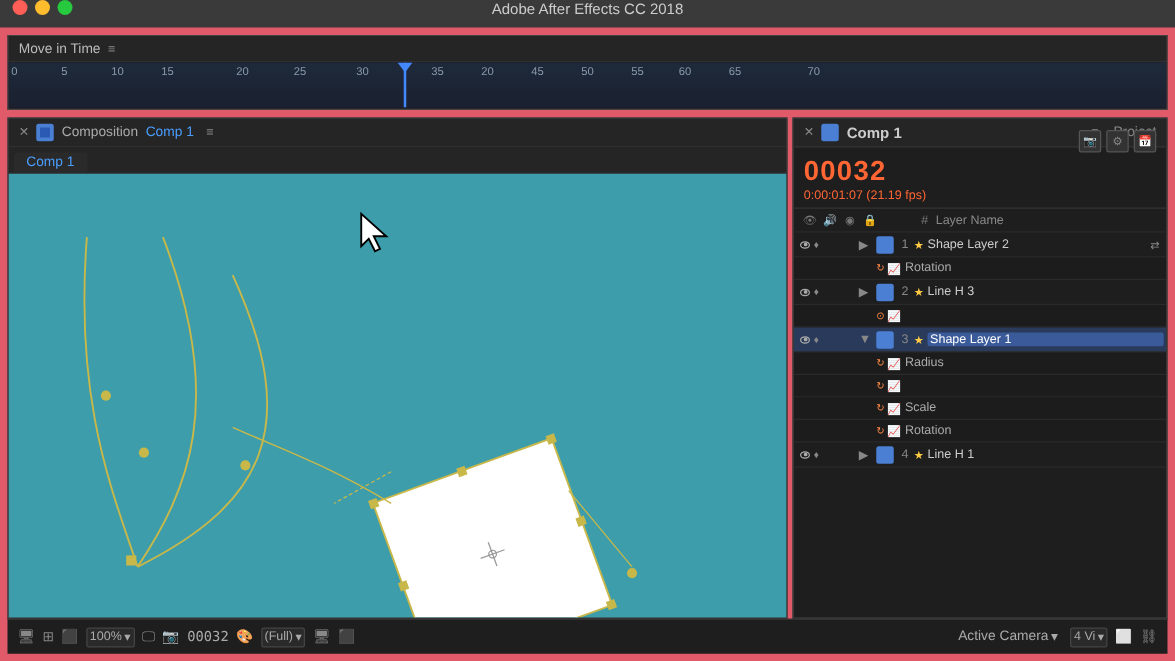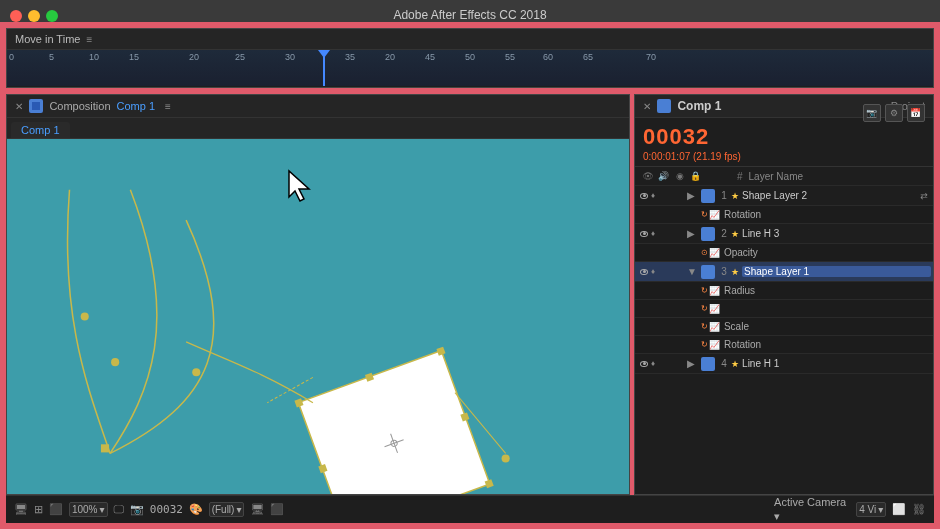--- a/index.html
+++ b/index.html
@@ -12,21 +12,21 @@
       color: #ccc;
       overflow: hidden;
     }
 
     
     .title-bar {
       width: 100%;
       height: 22px;
       background: #3a3a3a;
       display: flex;
-      align-items: flex-end;
+      align-items: flex-start;
       justify-content: center;
       position: relative;
     }
     .title-bar-title {
       color: #ccc;
       font-size: 12px;
     }
     .traffic-lights {
       position: absolute;
       left: 10px;
@@ -422,21 +422,20 @@
     }
     .status-camera {
       margin-left: auto;
       color: #aaa;
       font-size: 11px;
     }
     .status-camera-dropdown {
       display: flex;
       align-items: flex-start;
       gap: 2px;
-      flex-direction: column;
     }
 
     
     .cursor-overlay {
       position: absolute;
       top: 30px;
       left: 280px;
       pointer-events: none;
       z-index: 100;
     }
@@ -661,21 +660,20 @@
           <div class="layer-color" style="background:#4a7fd4"></div>
           <span class="layer-num">2</span>
           <span class="layer-star">★</span>
           <span class="layer-name">Line H 3</span>
         </div>
 
         <div class="layer-row sub-prop">
           <div style="width:46px"></div>
           <span class="prop-icon">⊙</span>
           <span style="color:#aaa;font-size:9px;margin-right:3px">📈</span>
-          <span class="prop-name">Opacity</span>
         </div>
 
         <div class="layer-row selected">
           <div class="layer-eye">
             <div class="layer-eye-dot"></div>
           </div>
           <div class="layer-audio">♦</div>
           <div class="layer-solo"></div>
           <div class="layer-lock"></div>
           <span class="layer-expand">▼</span>

